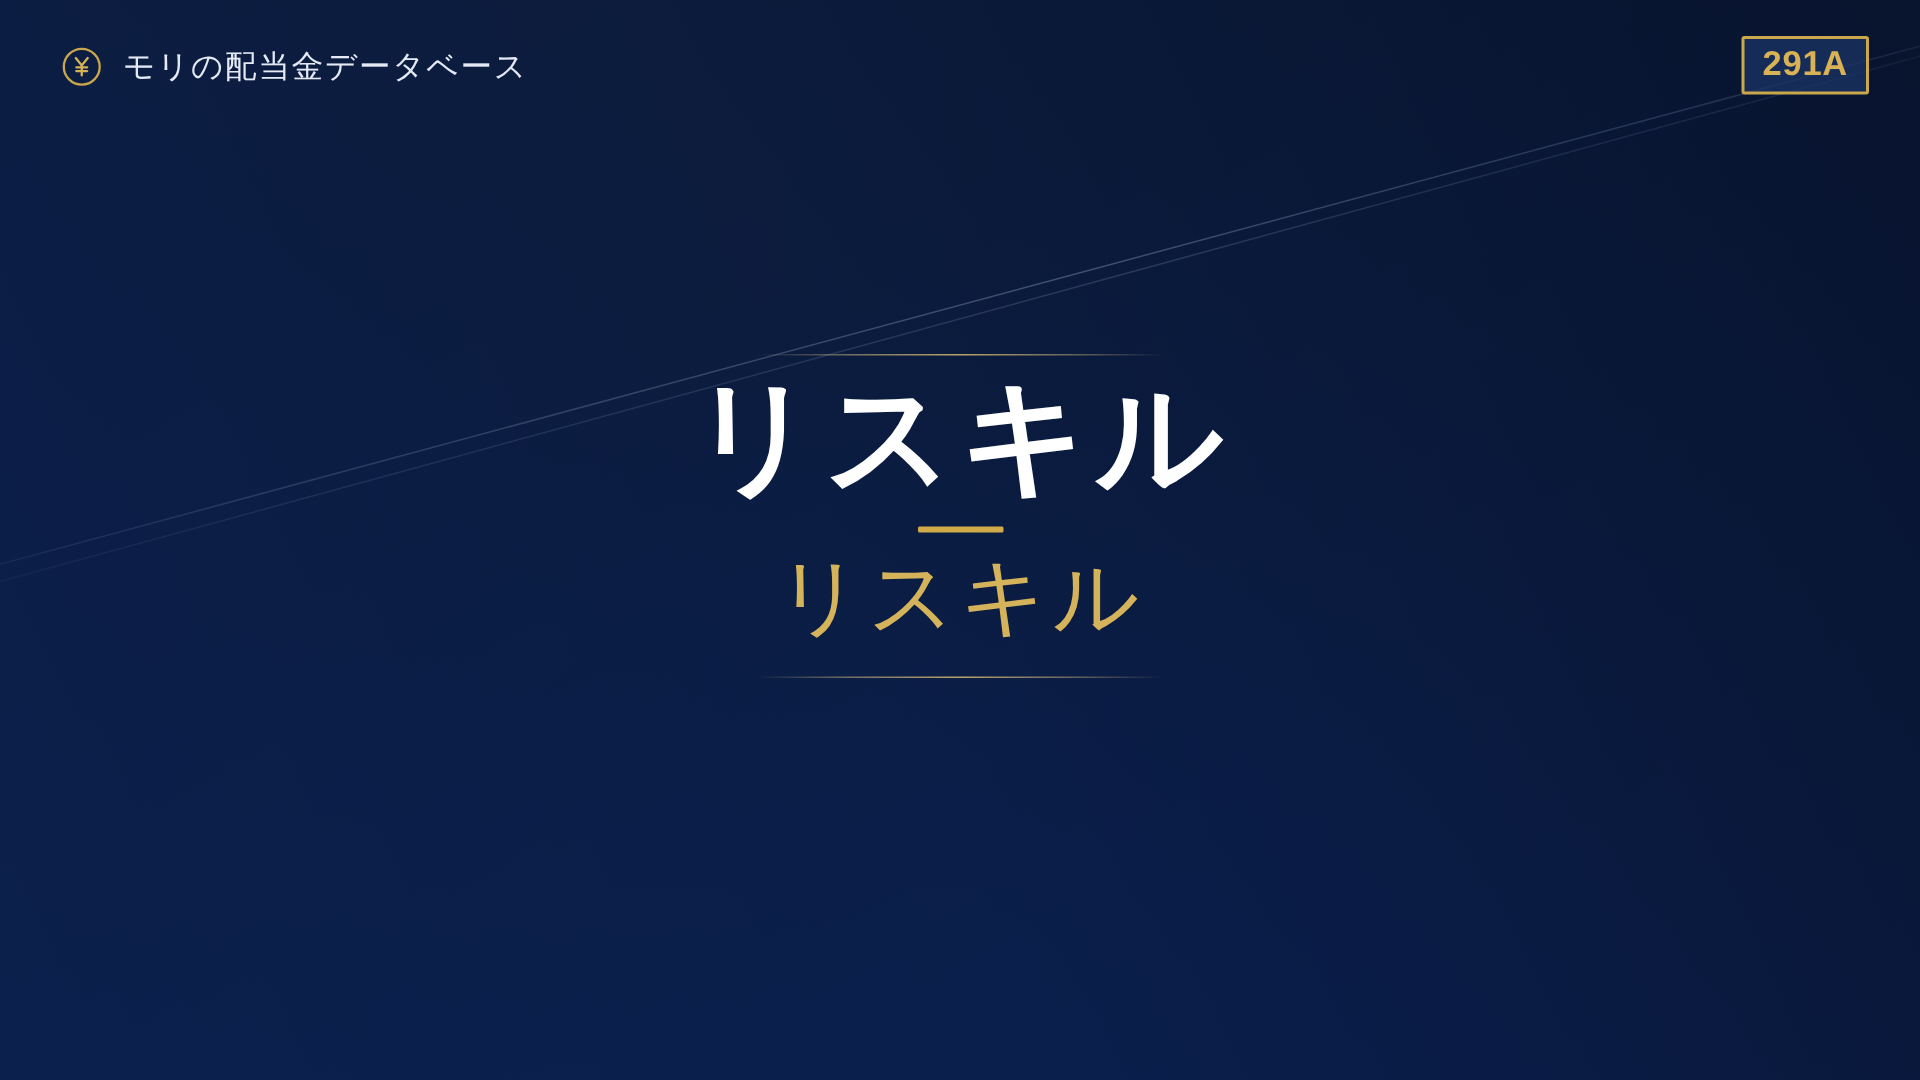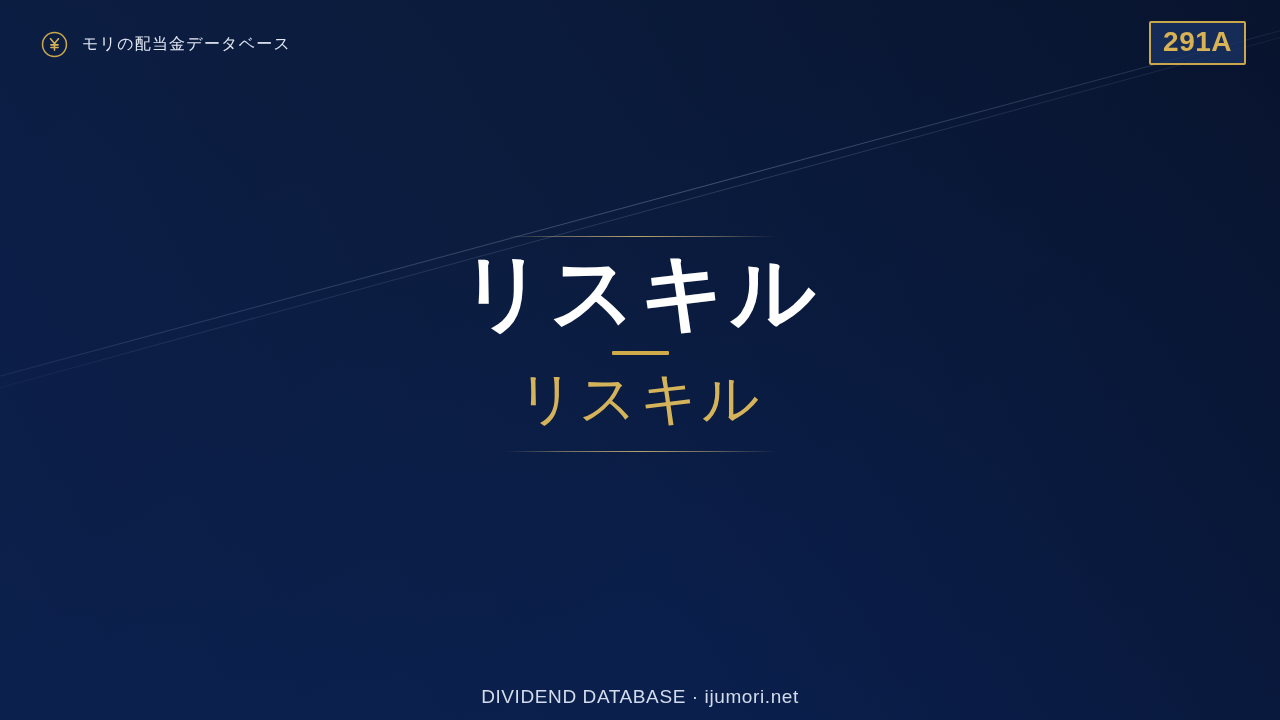--- a/index.html
+++ b/index.html
@@ -57,33 +57,33 @@
     padding:0 34px 0 40px;
     z-index:5;
   }
   #brand { display:flex; align-items:center; gap:13px; }
 
   .logo-mark {
     width:29px; height:29px;
     display:block;
   }
   #brand-name {
-    font-size:16px;
+    font-size:21px;
     letter-spacing:1.2px;
     color:#e4e9f4;
     font-weight:400;
     white-space:nowrap;
   }
 
   #badge {
     margin-left:auto;
     border:2px solid #c9a74a;
     background:rgba(27,52,102,0.75);
     color:#d8b254;
-    font-size:28px;
+    font-size:23px;
     font-weight:700;
     letter-spacing:0.5px;
     line-height:1;
     padding:5px 12px 7px 12px;
     border-radius:2px;
     margin-top:-2px;
   }
 
   
   #center {
@@ -176,17 +176,14 @@
   </div>
 
   <div id="center">
     <div id="rule-top" class="rule"></div>
     <div id="main-title">リスキル</div>
     <div id="gold-divider"></div>
     <div id="subtitle">リスキル</div>
     <div id="rule-bottom" class="rule"></div>
   </div>
 
-  <div id="footer">
-    <span id="footer-text">DIVIDEND DATABASE · ijumori.net</span>
-  </div>
 
 </div>
 
 </body></html>

